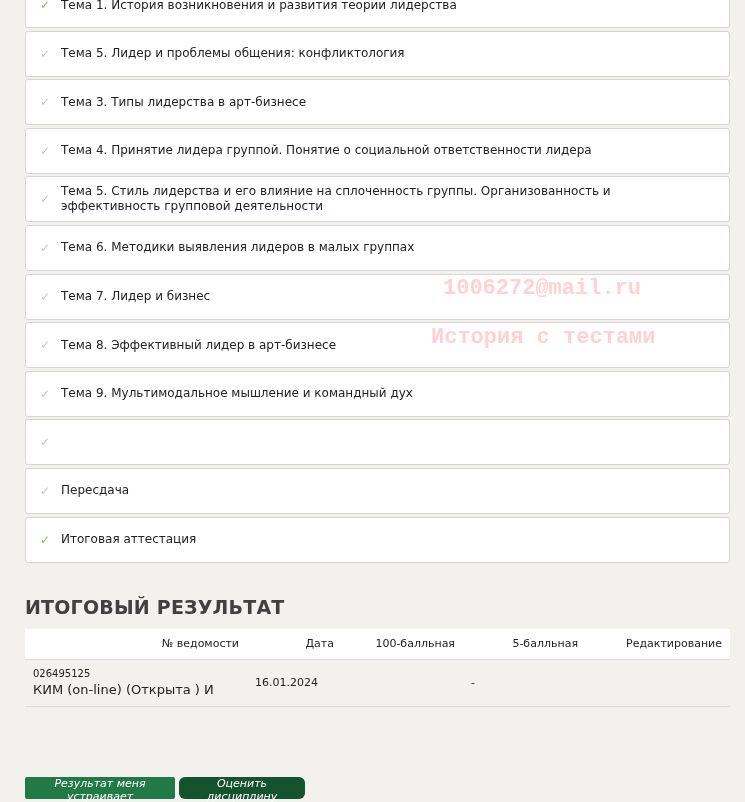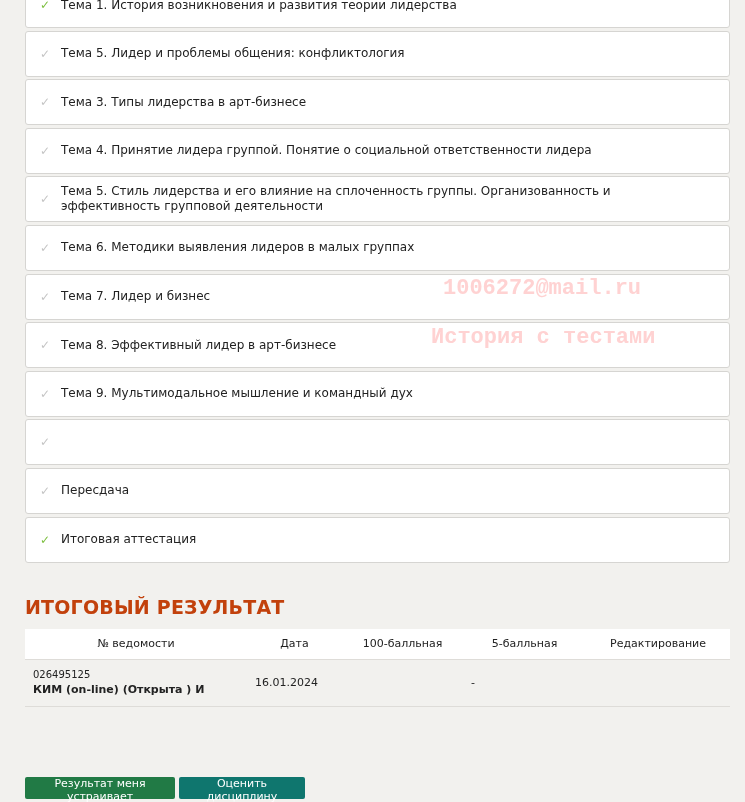--- a/index.html
+++ b/index.html
@@ -31,38 +31,38 @@
     .topic .check.done { color: #7cbf3f; }
     .topic .label { line-height: 15px; padding-right: 80px; }
     .watermark {
       position: absolute; font-family: Liberation Mono, monospace;
       color: #ffd2d2; font-weight: bold; font-size: 22px; pointer-events: none;
     }
     .wm1 { left: 443px; top: 276px; }
     .wm2 { left: 431px; top: 325px; }
     .section-title {
       position: absolute; left: 25px; top: 596px;
-      font-size: 19px; font-weight: bold; color: #c2410c; letter-spacing: 0.2px;
+      font-size: 19px; font-weight: bold; color: #404040; letter-spacing: 0.2px;
     }
     table {
       position: absolute; left: 25px; top: 629px; width: 705px;
       border-collapse: collapse; font-size: 11px;
     }
     thead tr { background: #fff; height: 30px; }
-    th { text-align: center; font-weight: normal; padding: 0 8px; color: #222; border-bottom: 1px solid #dedcd8; }
+    th { text-align: right; font-weight: normal; padding: 0 8px; color: #222; border-bottom: 1px solid #dedcd8; }
     tbody tr { height: 47px; border-bottom: 1px solid #dedcd8; }
     td { padding: 0 8px; vertical-align: middle; }
     td .num { font-size: 10px; display: block; margin-bottom: 3px; }
-    td .sub { font-size: 11px; display: block; font-weight: bold; }
+    td .sub { font-size: 13px; display: block; }
     .btn {
       position: absolute; top: 777px; height: 22px; border: none; border-radius: 2px;
-      color: #fff; font-size: 11px; font-family: "DejaVu Sans", sans-serif; padding: 0 10px; cursor: pointer;
+      color: #fff; font-size: 11px; font-family: "DejaVu Sans", sans-serif; padding: 0 10px; cursor: pointer; font-style: italic;
     }
     .btn-ok { left: 25px; width: 150px; background: #217a45; }
-    .btn-rate { left: 179px; width: 126px; background: #0f766e; }
+    .btn-rate { left: 179px; width: 126px; background: #14532d; border-radius: 6px; }
   </style>
 </head>
 <body>
 
 <div class="wrap">
   <div class="topics">
     <div class="topic">
         <span class="check done">✓</span>
         <span class="label">Тема 1. История возникновения и развития теории лидерства</span>
       </div>

